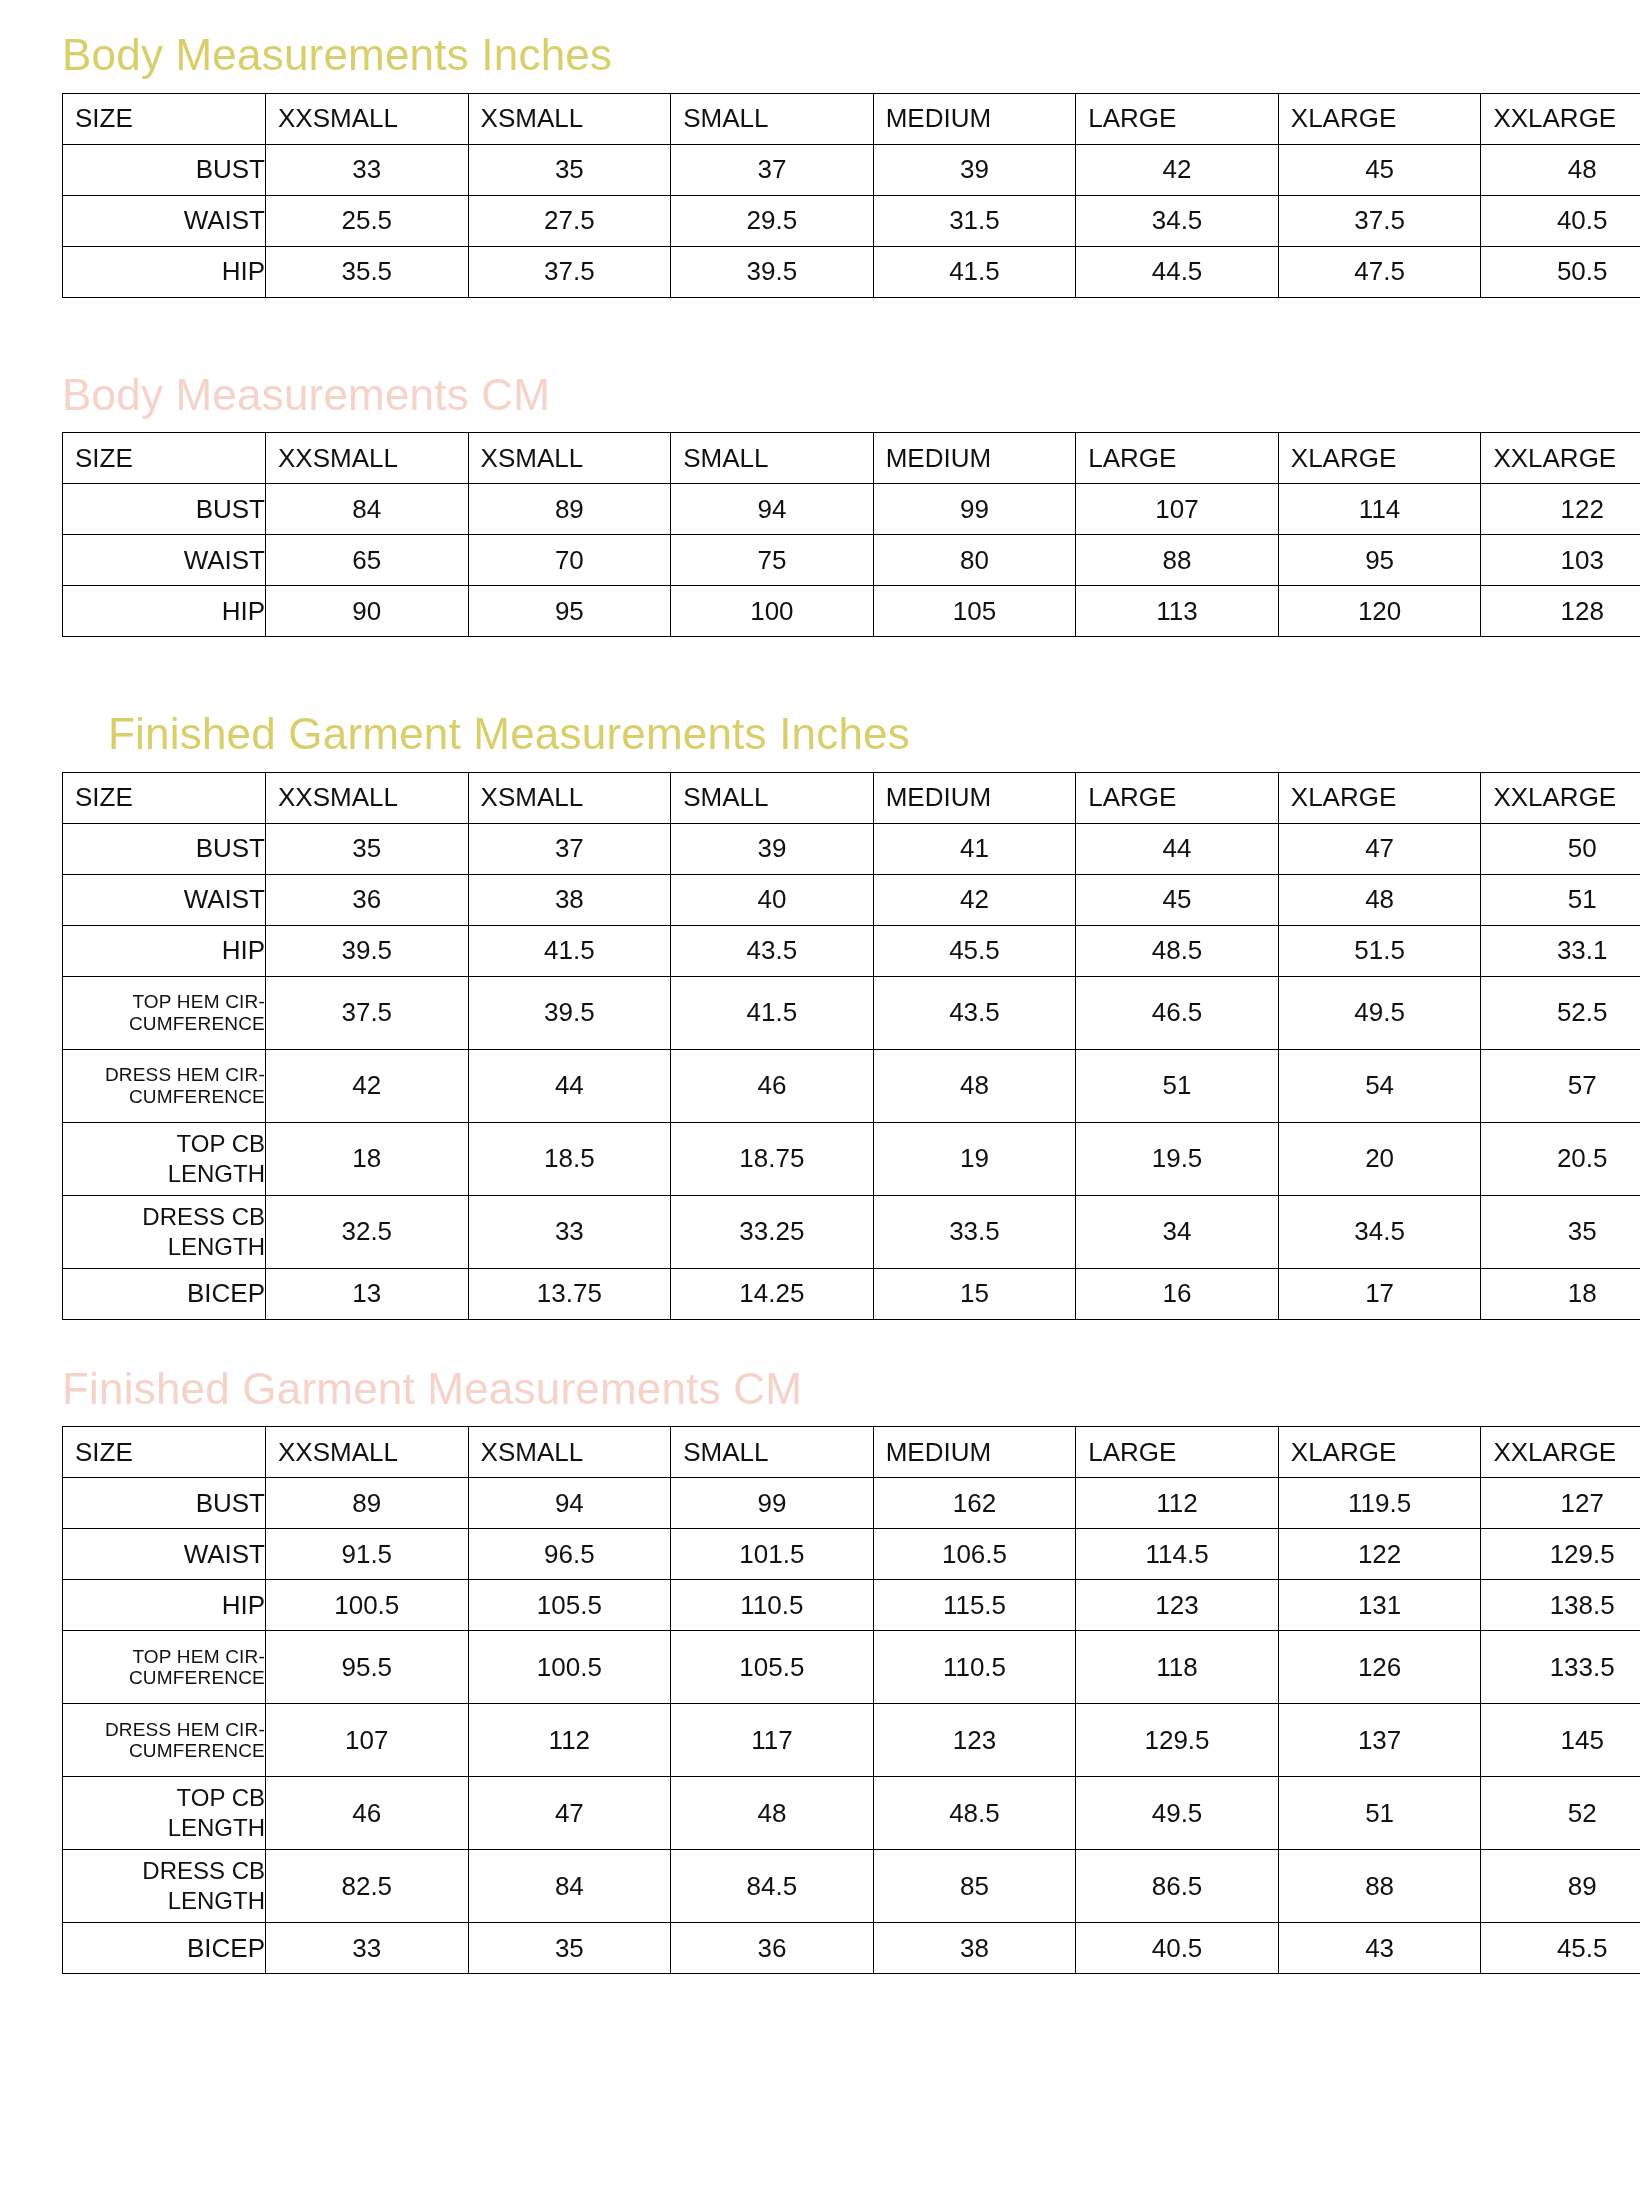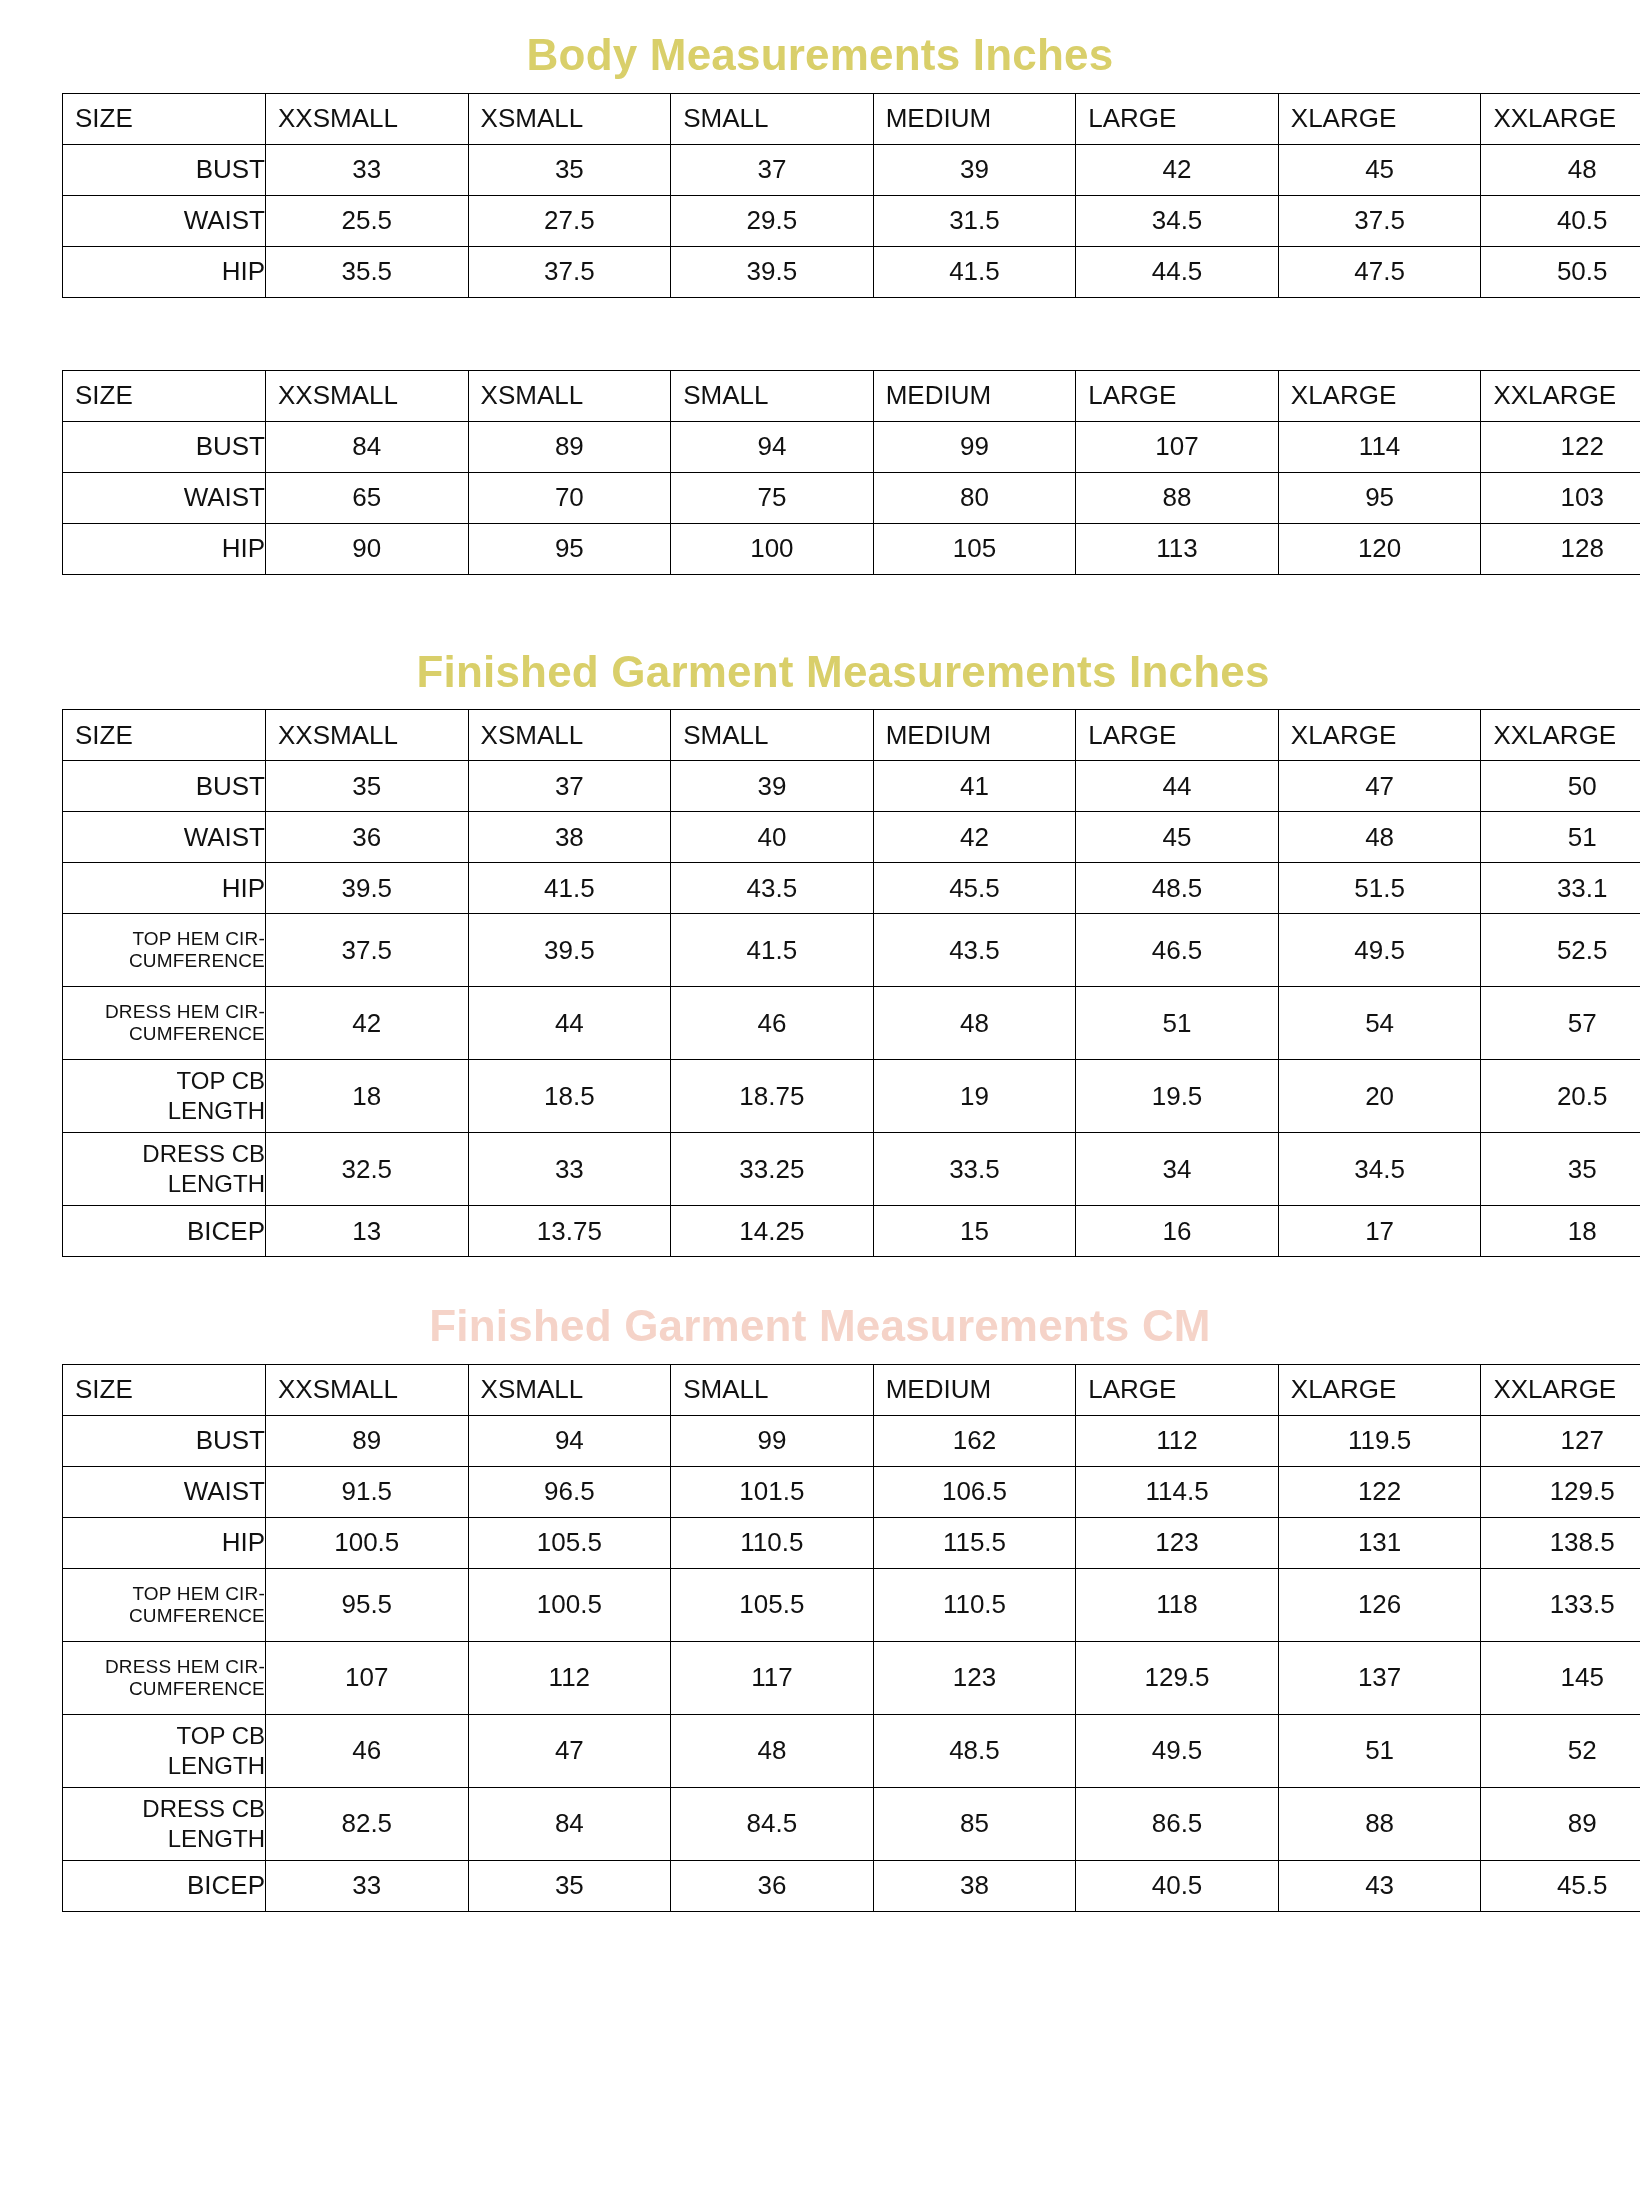--- a/index.html
+++ b/index.html
@@ -17,25 +17,24 @@
   .page {
     padding: 30px 62px 40px 62px;
     box-sizing: border-box;
     width: 1640px;
   }
   .section {
     margin-bottom: 10px;
   }
   .section-title {
     font-size: 44px;
-    font-weight: bold;
+    font-weight: normal;
     letter-spacing: 0.2px;
     margin: 0 0 12px 0;
     line-height: 1.15;
-    text-align: center;
   }
 
   .spacer-lg { height: 62px; }
   .spacer-md { height: 34px; }
 
   table.size-table {
     border-collapse: collapse;
     width: 1622px;
     table-layout: fixed;
   }
@@ -125,20 +124,21 @@
               <td class="value">41.5</td>
               <td class="value">44.5</td>
               <td class="value">47.5</td>
               <td class="value">50.5</td>
             </tr>
           </tbody>
         </table>
       </div>
       <div class="spacer-lg"></div>
       <div class="section">
+        <h2 class="section-title" style="color: rgb(245, 211, 200);">Body Measurements CM</h2>
         <table class="size-table">
           <thead>
             <tr>
               <th class="label-col" style="text-align: left; padding-left: 12px; width: 190px;">SIZE</th>
               <th class="label-col" style="text-align: left; padding-left: 12px; width: auto;">XXSMALL</th>
               <th class="label-col" style="text-align: left; padding-left: 12px; width: auto;">XSMALL</th>
               <th class="label-col" style="text-align: left; padding-left: 12px; width: auto;">SMALL</th>
               <th class="label-col" style="text-align: left; padding-left: 12px; width: auto;">MEDIUM</th>
               <th class="label-col" style="text-align: left; padding-left: 12px; width: auto;">LARGE</th>
               <th class="label-col" style="text-align: left; padding-left: 12px; width: auto;">XLARGE</th>

